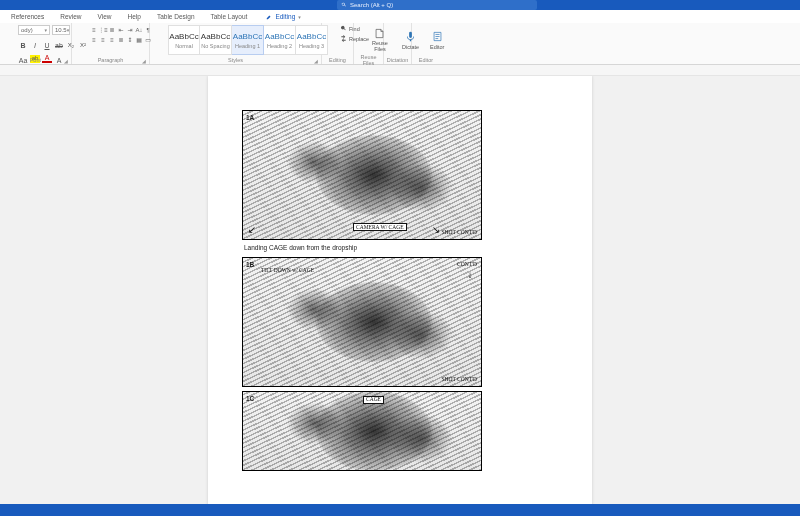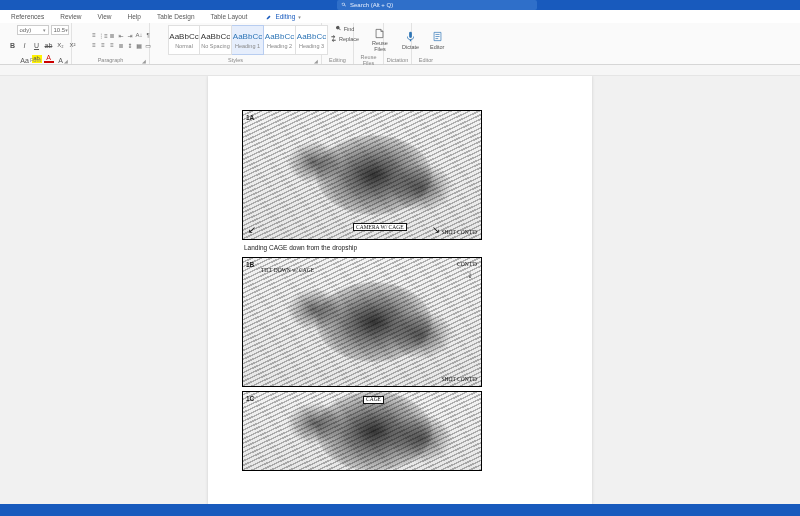--- a/index.html
+++ b/index.html
@@ -35,21 +35,21 @@
   
   .ribbon {
     height: 42px; background: #fafafa; border-bottom: 1px solid #d6d6d6;
     display: flex; align-items: stretch;
   }
   .group {
     border-right: 1px solid #e2e2e2; padding: 2px 4px 0 4px;
     display: flex; flex-direction: column; justify-content: space-between;
     position: relative;
   }
-  .group .body { display: flex; align-items: center; gap: 3px; height: 30px; padding-left: 14px; }
+  .group .body { display: flex; align-items: flex-start; gap: 3px; height: 30px; padding-left: 14px; }
   .group .label {
     text-align: center; font-size: 5.5px; color: #888; height: 8px;
     display: flex; align-items: center; justify-content: center;
   }
   .dlaunch {
     position: absolute; right: 2px; bottom: 1px; width: 5px; height: 5px;
     font-size: 5px; color: #999;
   }
 
   

